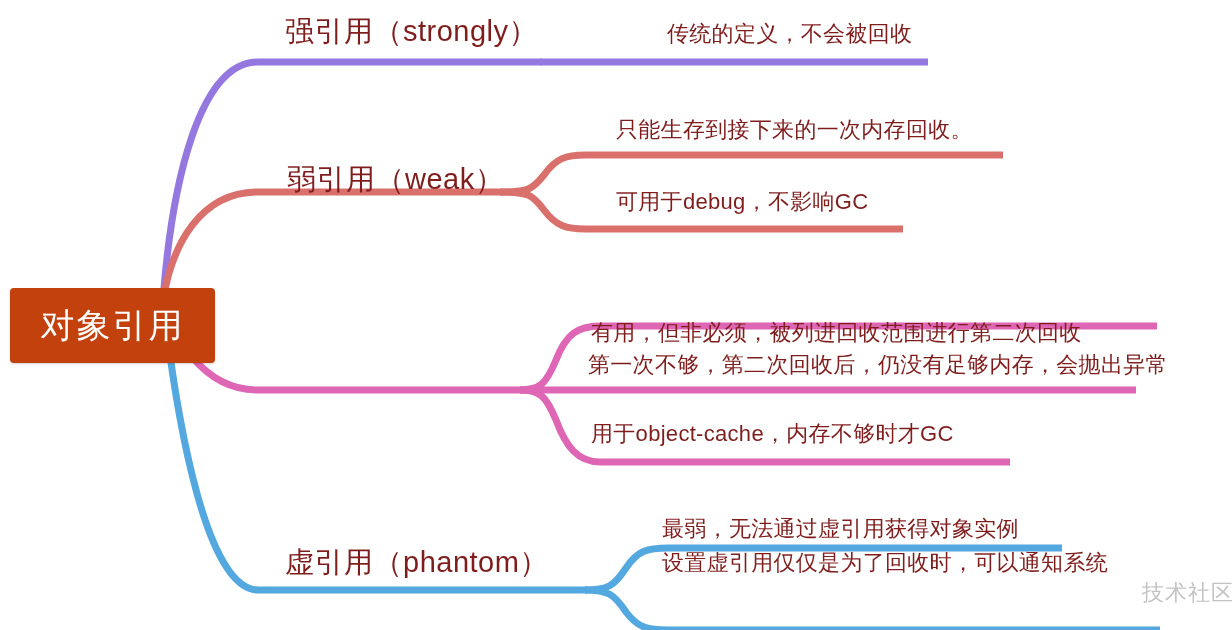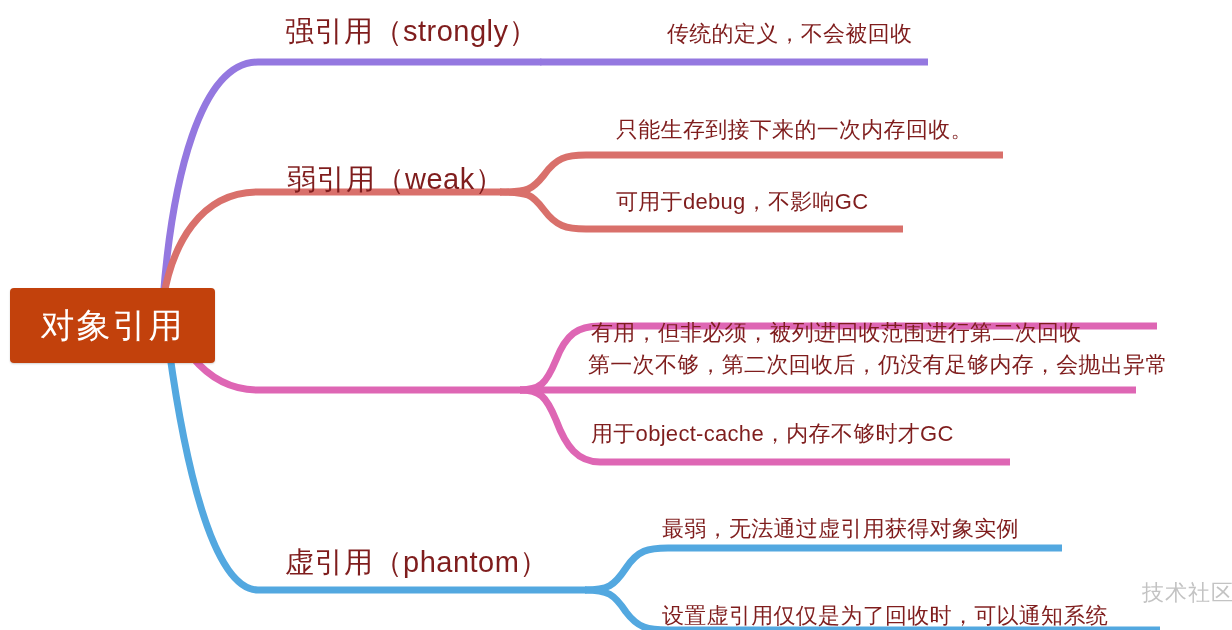--- a/index.html
+++ b/index.html
@@ -102,17 +102,17 @@
   <div class="node-label branch-label" style="left:287px; top:150px;margin-top:15px;">弱引用（weak）</div>
   <div class="node-label leaf-label" style="left:616px; top:119px;">只能生存到接下来的一次内存回收。</div>
   <div class="node-label leaf-label" style="left:616px; top:191px;">可用于debug，不影响GC</div>
 
   <div class="node-label leaf-label" style="left:591px; top:286px;margin-top:36px;">有用，但非必须，被列进回收范围进行第二次回收</div>
   <div class="node-label leaf-label" style="left:588px; top:354px;">第一次不够，第二次回收后，仍没有足够内存，会抛出异常</div>
   <div class="node-label leaf-label" style="left:591px; top:423px;">用于object-cache，内存不够时才GC</div>
 
   <div class="node-label branch-label" style="left:285px; top:548px;">虚引用（phantom）</div>
   <div class="node-label leaf-label" style="left:662px; top:518px;">最弱，无法通过虚引用获得对象实例</div>
-  <div class="node-label leaf-label" style="left:662px; top:605px;">设置虚引用仅仅是为了回收时，可以通知系统</div>
+  <div class="node-label leaf-label" style="left:662px; top:552px;">设置虚引用仅仅是为了回收时，可以通知系统</div>
 
   <div class="watermark" style="left:1142px; top:578px;">技术社区</div>
 
 </div>
 
 </body></html>

